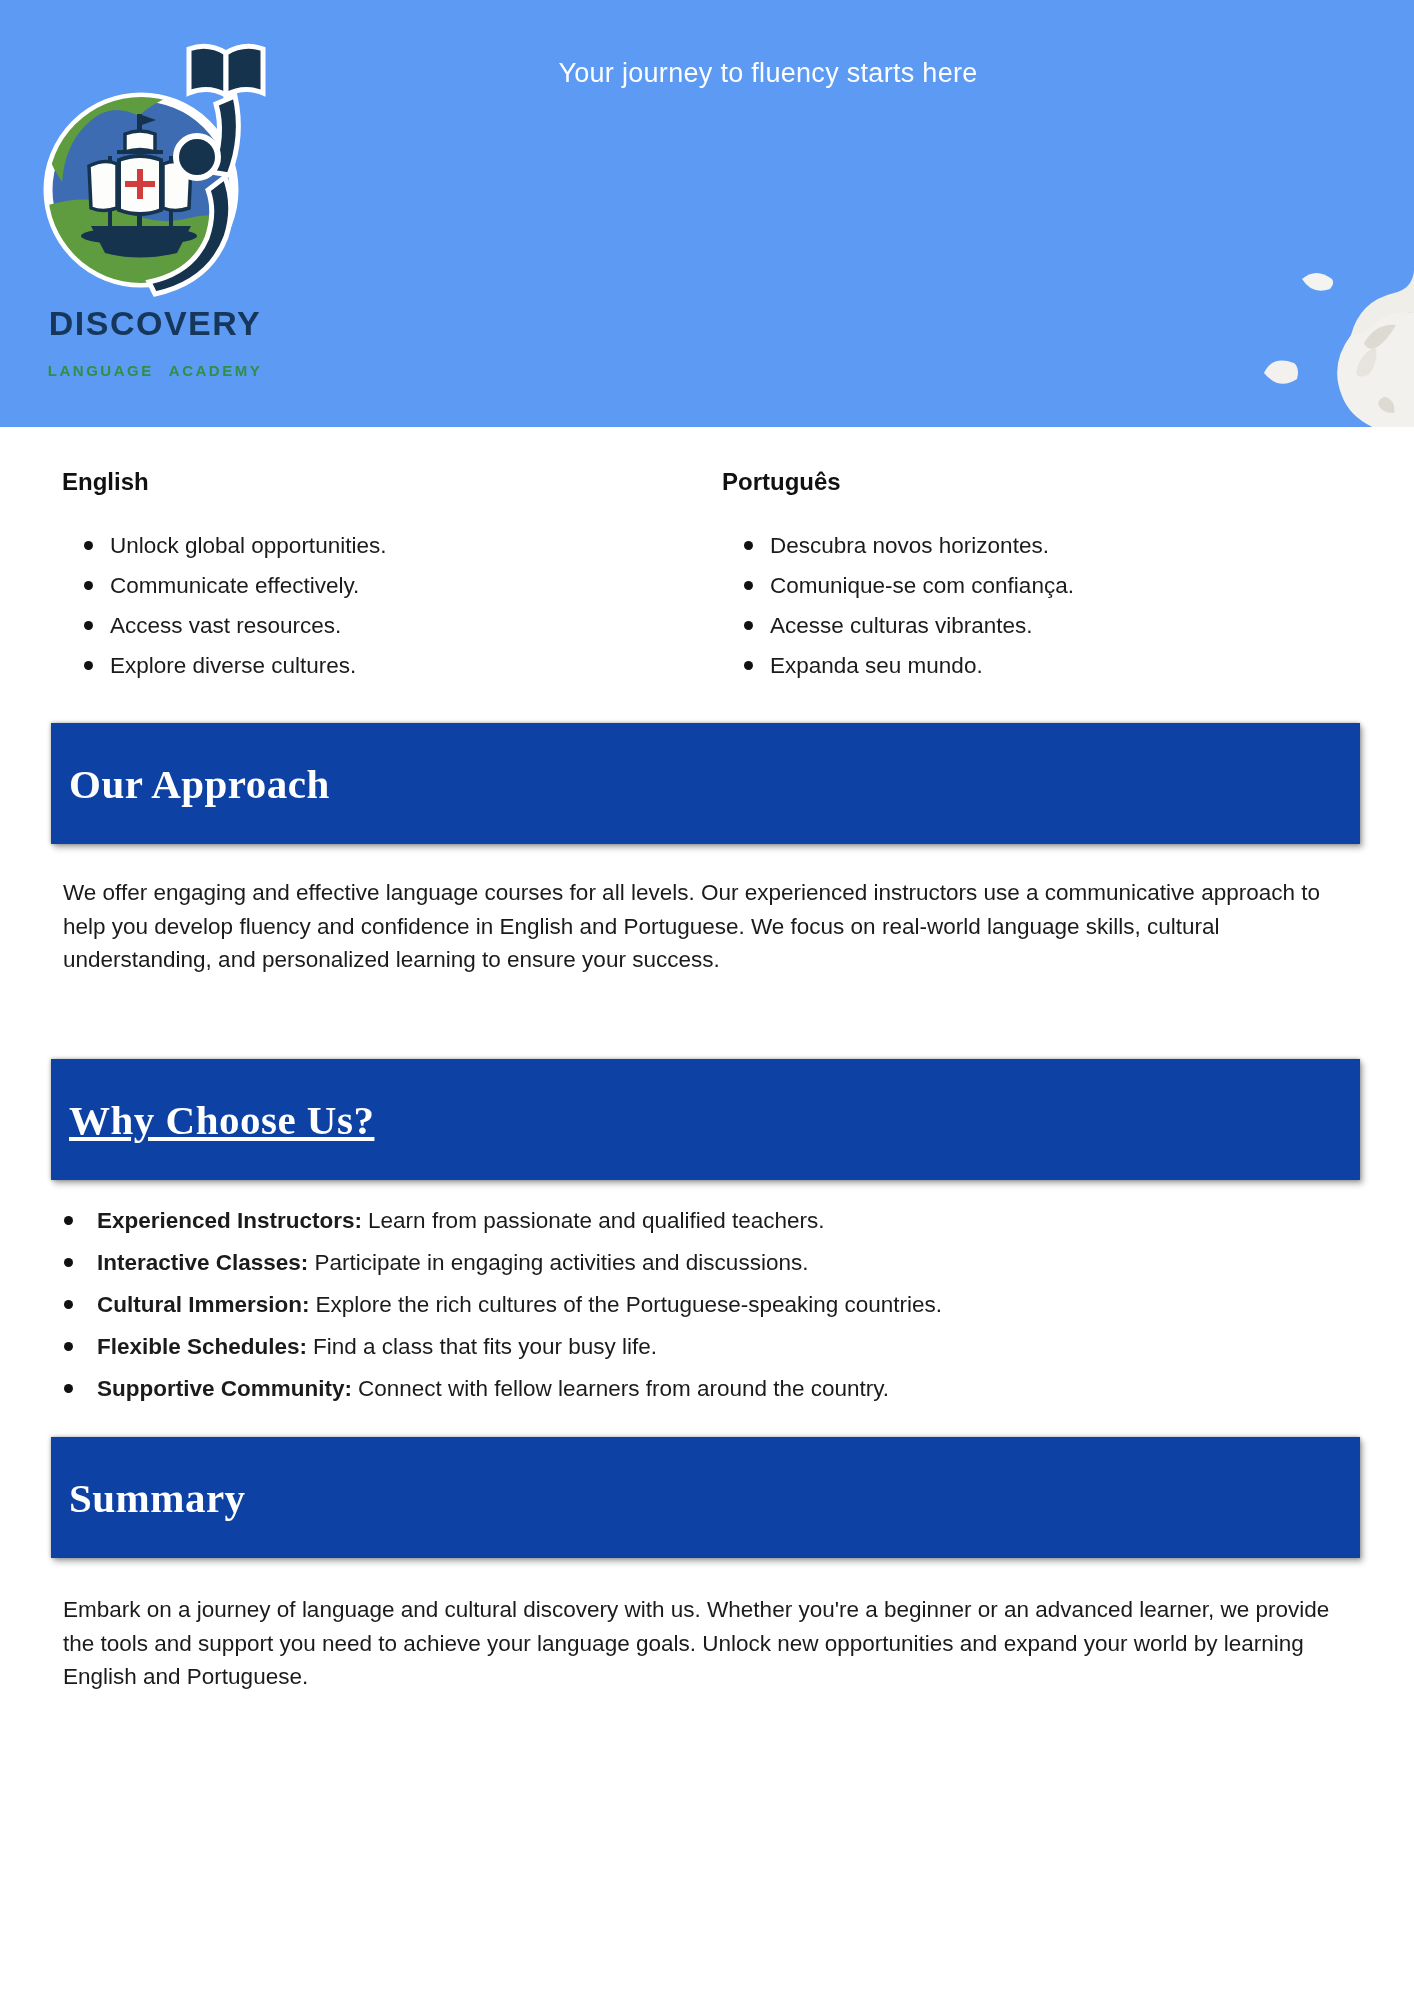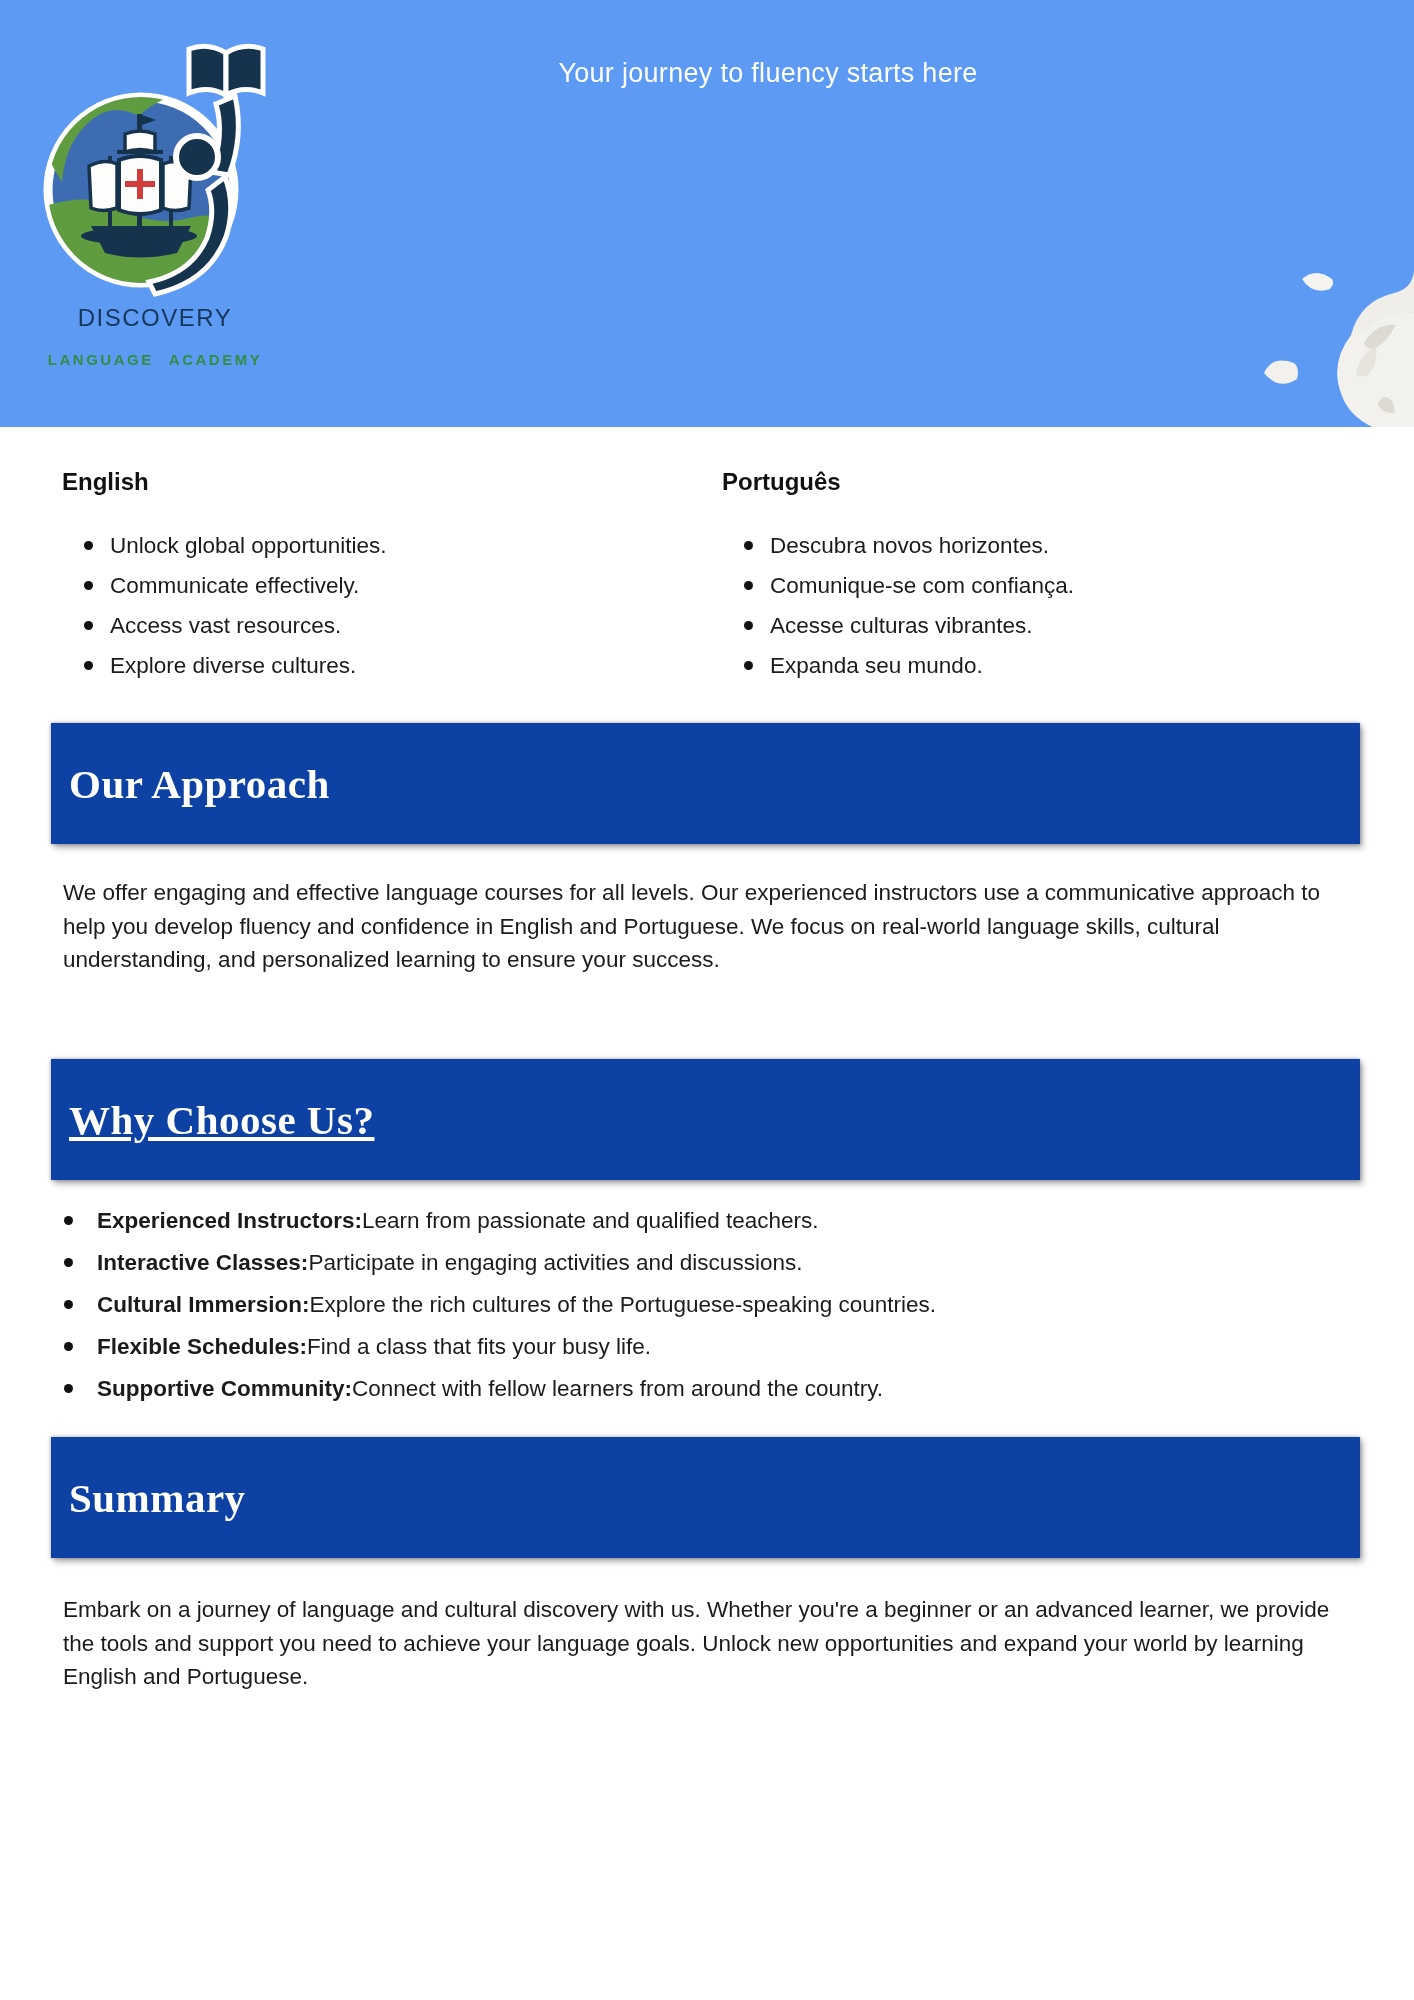--- a/index.html
+++ b/index.html
@@ -11,21 +11,21 @@
   }
 
   
   .header {
     position:absolute; left:0; top:0; width:1414px; height:427px;
     background:#5c9af4;
   }
   .logo-block { position:absolute; left:36px; top:40px; width:238px; text-align:center; }
   .logo-art { display:block; margin:0 auto; }
   .logo-name {
-    margin-top:2px; font-size:24px; font-weight:400; letter-spacing:1.5px;
+    margin-top:2px; font-size:34px; font-weight:700; letter-spacing:1.5px;
     color:#17375a;
   }
   .logo-tagline {
     margin-top:19px; font-size:15px; font-weight:700; letter-spacing:2.5px;
     word-spacing:9px; color:#2f8f44;
   }
   .title-block { position:absolute; left:268px; top:58px; width:1000px; text-align:center; }
   .main-title {
     font-family:"Liberation Serif", serif; font-style:italic; font-weight:400;
     color:#ffffff; font-size:78px; line-height:84px; letter-spacing:1px;
@@ -74,21 +74,21 @@
   
   .why-list { position:absolute; left:52px; top:1205px; width:1300px; list-style:none; }
   .why-list li {
     position:relative; padding-left:45px; font-size:22.5px; line-height:32px;
     margin-bottom:10px; color:#1b1b1b;
   }
   .why-list li::before {
     content:""; position:absolute; left:12px; top:11px;
     width:9px; height:9px; border-radius:50%; background:#111111;
   }
-  .why-label { font-weight:700; }
+  .why-label { font-weight:700; margin-right:6px; }
 </style>
 </head>
 <body>
 
 <div class="page">
 
   <div class="header">
 
     <div class="logo-block">
       <svg class="logo-art" width="232" height="262" viewBox="0 0 232 262">

